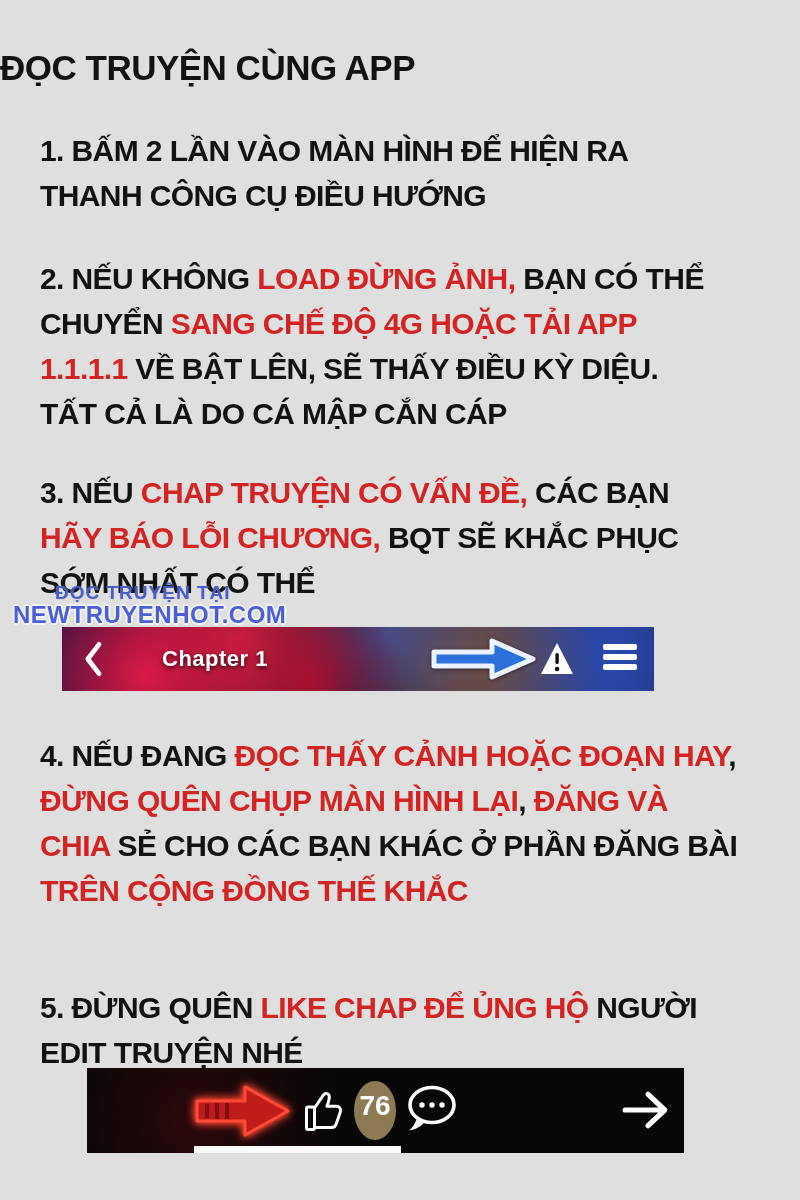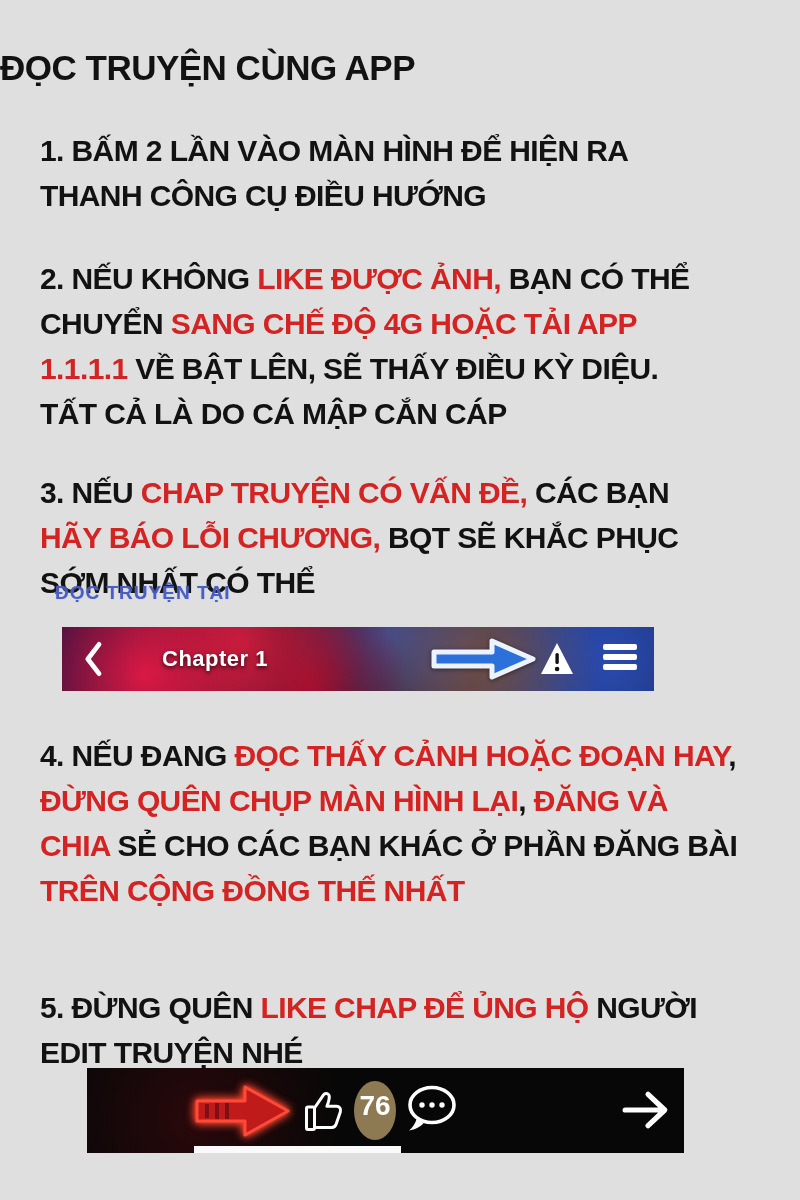--- a/index.html
+++ b/index.html
@@ -91,43 +91,44 @@
 <div class="page">
 
   <div class="title">ĐỌC TRUYỆN CÙNG APP</div>
 
   <div>
       <div class="section s1">
         <div class="line"><span class="black">1. BẤM 2 LẦN VÀO MÀN HÌNH ĐỂ HIỆN RA</span></div>
         <div class="line"><span class="black">THANH CÔNG CỤ ĐIỀU HƯỚNG</span></div>
       </div>
       <div class="section s2">
-        <div class="line"><span class="black">2. NẾU KHÔNG </span><span class="red">LIKE ĐƯỢC ẢNH,</span><span class="black"> BẠN CÓ THỂ</span></div>
+        <div class="line"><span class="black">2. NẾU KHÔNG </span><span class="red">LOAD ĐỪNG ẢNH,</span><span class="black"> BẠN CÓ THỂ</span></div>
         <div class="line"><span class="black">CHUYỂN </span><span class="red">SANG CHẾ ĐỘ 4G HOẶC TẢI APP</span></div>
         <div class="line"><span class="red">1.1.1.1</span><span class="black"> VỀ BẬT LÊN, SẼ THẤY ĐIỀU KỲ DIỆU.</span></div>
         <div class="line"><span class="black">TẤT CẢ LÀ DO CÁ MẬP CẮN CÁP</span></div>
       </div>
       <div class="section s3">
         <div class="line"><span class="black">3. NẾU </span><span class="red">CHAP TRUYỆN CÓ VẤN ĐỀ,</span><span class="black"> CÁC BẠN</span></div>
         <div class="line"><span class="red">HÃY BÁO LỖI CHƯƠNG,</span><span class="black"> BQT SẼ KHẮC PHỤC</span></div>
         <div class="line"><span class="black">SỚM NHẤT CÓ THỂ</span></div>
       </div>
       <div class="section s4">
         <div class="line"><span class="black">4. NẾU ĐANG </span><span class="red">ĐỌC THẤY CẢNH HOẶC ĐOẠN HAY</span><span class="black">,</span></div>
         <div class="line"><span class="red">ĐỪNG QUÊN CHỤP MÀN HÌNH LẠI</span><span class="black">,</span><span class="red"> ĐĂNG VÀ</span></div>
         <div class="line"><span class="red">CHIA</span><span class="black"> SẺ CHO CÁC BẠN KHÁC Ở PHẦN ĐĂNG BÀI</span></div>
-        <div class="line"><span class="red">TRÊN CỘNG ĐỒNG THẾ NHẤT</span></div>
+        <div class="line"><span class="red">TRÊN CỘNG ĐỒNG THẾ KHẮC</span></div>
       </div>
       <div class="section s5">
         <div class="line"><span class="black">5. ĐỪNG QUÊN </span><span class="red">LIKE CHAP ĐỂ ỦNG HỘ</span><span class="black"> NGƯỜI</span></div>
         <div class="line"><span class="black">EDIT TRUYỆN NHÉ</span></div>
       </div>
     </div>
 
   <div class="wm wm-1">ĐỌC TRUYỆN TẠI</div>
+  <div class="wm wm-2">NEWTRUYENHOT.COM</div>
 
   <div class="chapterbar">
     <svg class="back" viewBox="0 0 24 44">
       <path d="M19 5 L6 22 L19 39" stroke="#fff" stroke-width="5.5" fill="none" stroke-linecap="round" stroke-linejoin="round"></path>
     </svg>
     <div class="chap-title">Chapter 1</div>
     <svg class="bluearrow" viewBox="0 0 108 48">
       <path d="M4 17 H62 V6 L103 24 L62 42 V31 H4 Z" fill="#2b71d9" stroke="#ecf3ff" stroke-width="5" stroke-linejoin="round"></path>
     </svg>
     <svg class="warn" viewBox="0 0 36 36">

